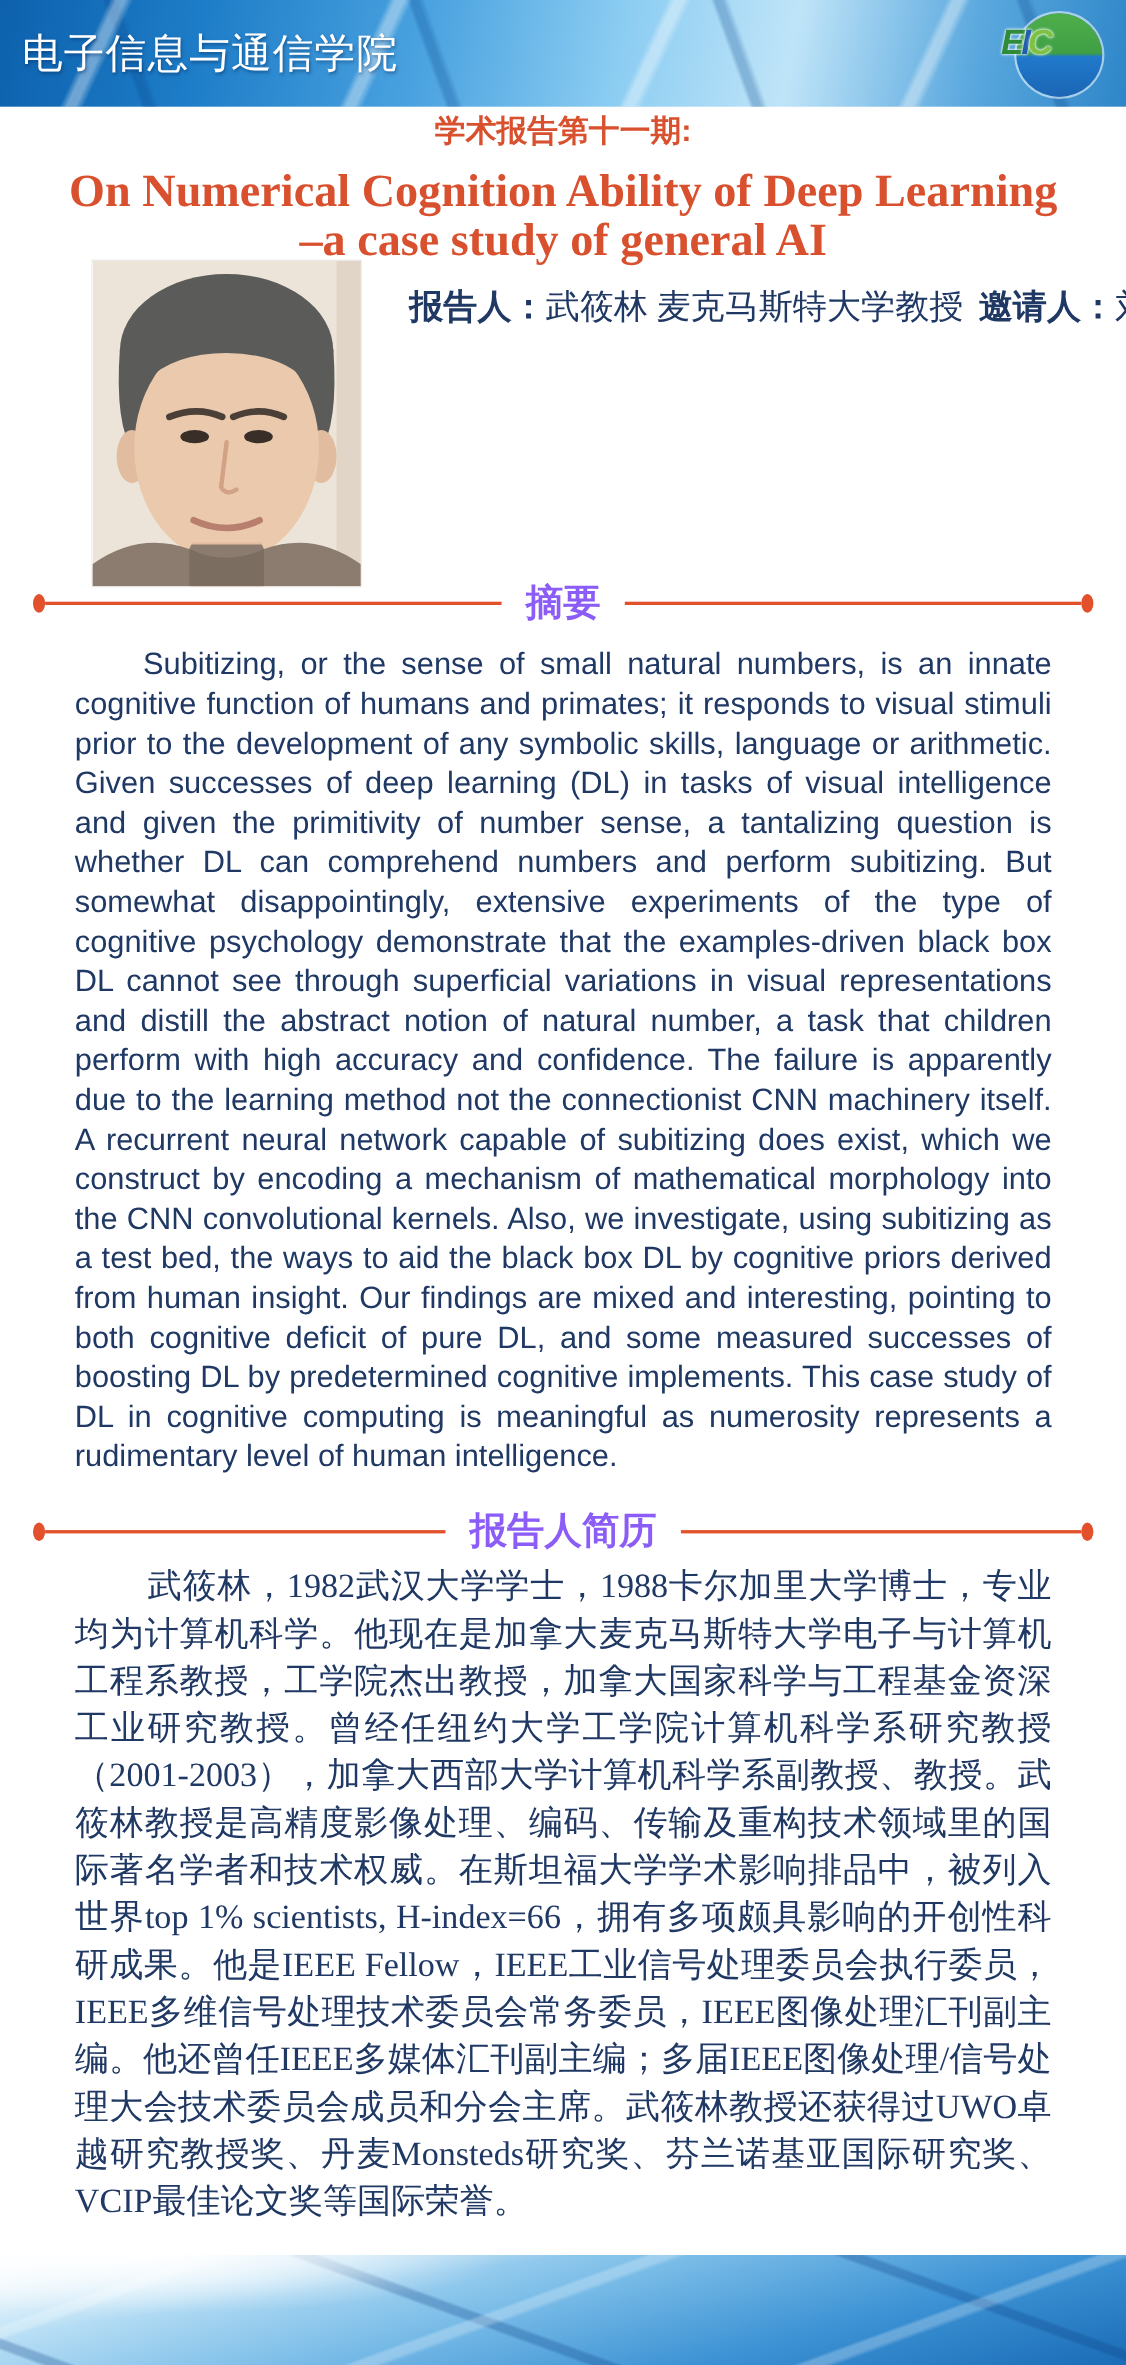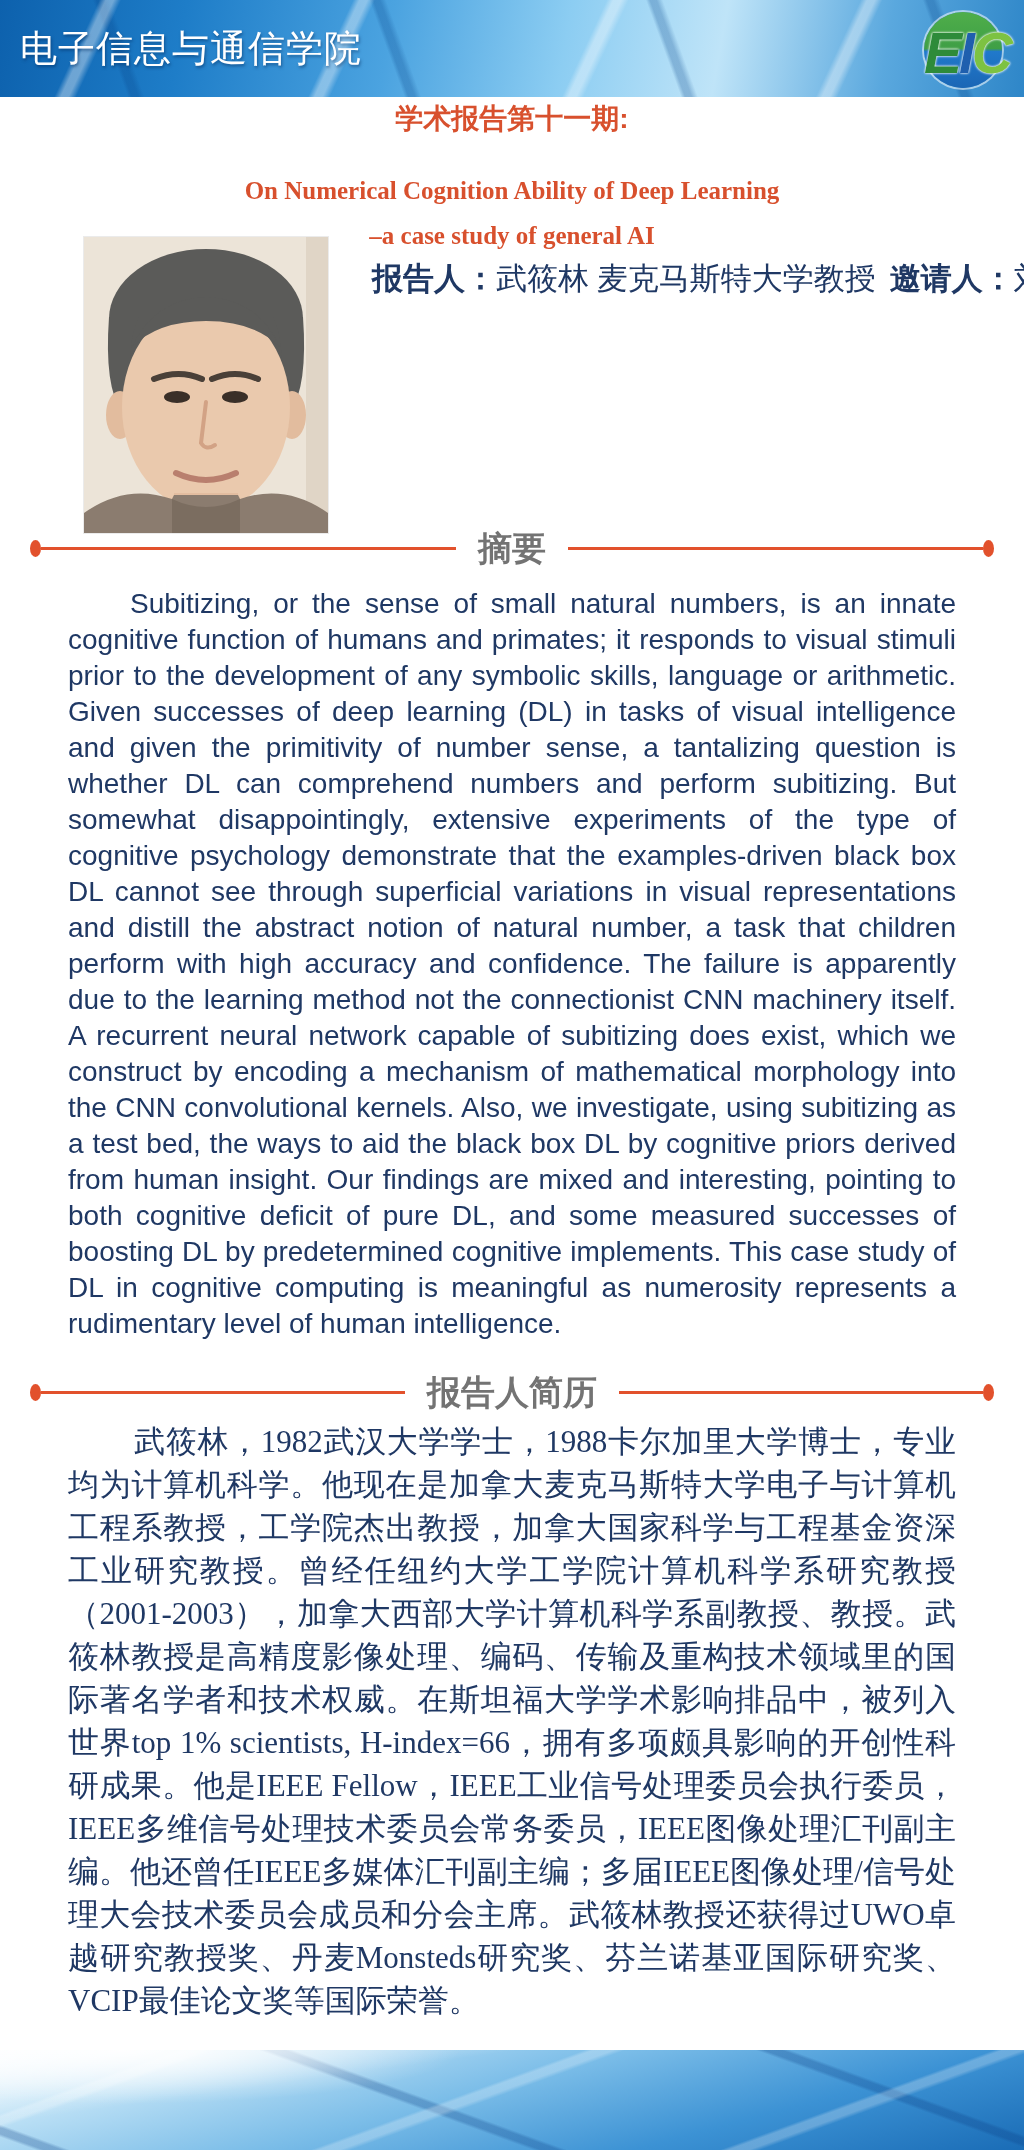--- a/index.html
+++ b/index.html
@@ -22,37 +22,37 @@
     font-size:37px; font-weight:normal; color:#ffffff; letter-spacing:1px;
     text-shadow:1px 2px 3px rgba(0,40,90,.5);
   }
   .logo { position:absolute; right:6px; top:8px; width:118px; height:84px; }
   .logo-circle {
     position:absolute; right:16px; top:4px; width:78px; height:76px; border-radius:50%;
     background:linear-gradient(180deg, #4fae4a 0%, #3f9f46 48%, #2079cb 52%, #1b66b5 100%);
     box-shadow:0 0 0 2px rgba(255,255,255,.55);
   }
   .logo-text {
-    position:absolute; right:8px; top:12px; width:100px; text-align:right;
-    font-size:57px; font-weight:bold; font-style:italic; letter-spacing:-3px;
+    position:absolute; right:8px; top:12px; width:100px; text-align:left;
+    font-size:32px; font-weight:bold; font-style:italic; letter-spacing:-3px;
     text-shadow:0 0 3px #ffffff, 0 0 2px #ffffff;
   }
   .logo-letter-e { color:#2e8b3a; }
   .logo-letter-i { color:#1f5fae; }
   .logo-letter-c { color:#7dc242; }
 
   
   .cn-title {
     position:absolute; left:0; top:100px; width:1024px; text-align:center;
     font-size:28px; font-weight:bold; color:#d8502d;
   }
   .en-title {
-    position:absolute; left:0; top:168px; width:1024px; text-align:center;
+    position:absolute; left:0; top:152px; width:1024px; text-align:center;
     font-family:"Liberation Serif", serif; font-weight:bold;
-    font-size:25px; line-height:45px; color:#d8502d;
+    font-size:42px; line-height:45px; color:#d8502d;
   }
 
   
   .photo {
     position:absolute; left:84px; top:237px; width:244px; height:296px;
     box-shadow:0 0 0 1px rgba(0,0,0,.08);
   }
 
   
   .info-list {
@@ -67,21 +67,21 @@
   .divider {
     position:absolute; left:30px; width:964px;
     display:flex; align-items:center;
   }
   .divider-abstract { top:528px; }
   .divider-bio { top:1372px; }
   .divider .dot { width:11px; height:17px; border-radius:50%; background:#e2512c; flex:0 0 auto; }
   .divider .line { flex:1 1 auto; height:3px; background:#e2512c; }
   .divider .divider-title {
     flex:0 0 auto; padding:0 22px;
-    font-size:34px; font-weight:bold; color:#737373; line-height:40px;
+    font-size:34px; font-weight:bold; color:#8b5cf6; line-height:40px;
   }
 
   
   .abstract-text {
     position:absolute; left:68px; top:586px; width:888px;
     font-family:Liberation Sans, sans-serif;
     font-size:28px; line-height:36px; color:#1f3864;
     text-align:justify; text-indent:62px;
   }
   .bio-text {

